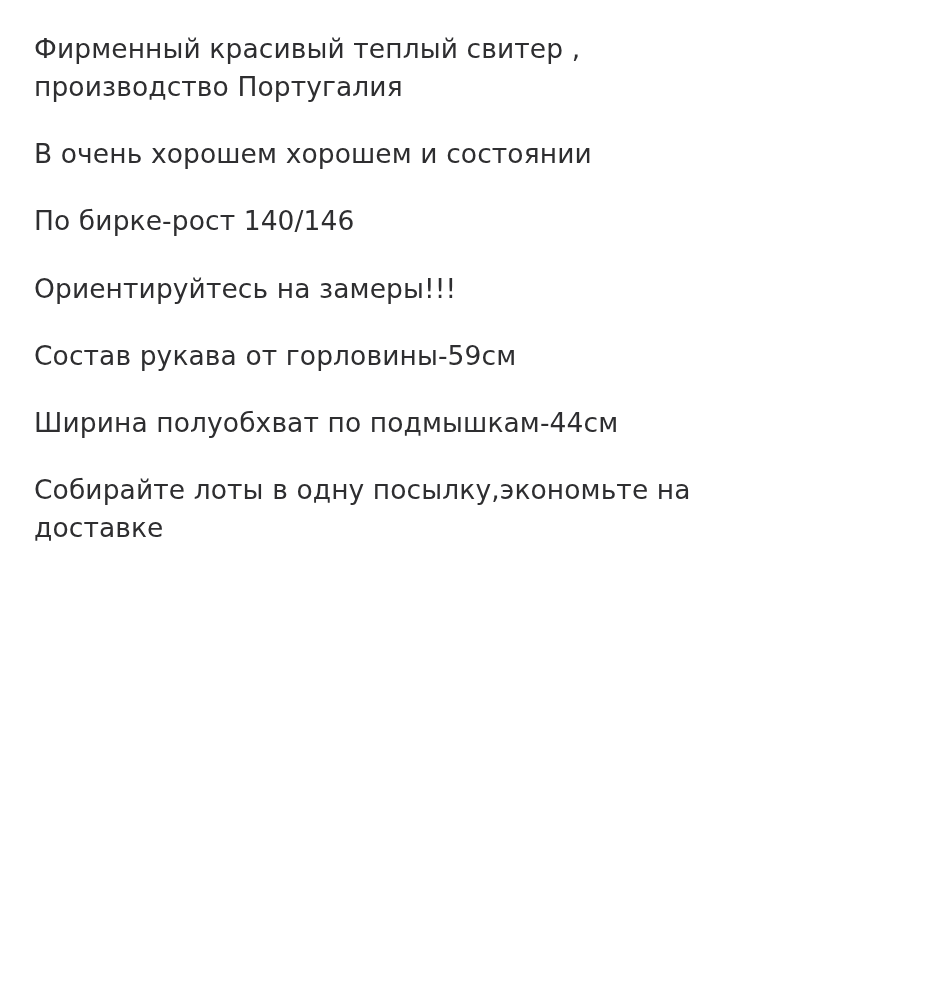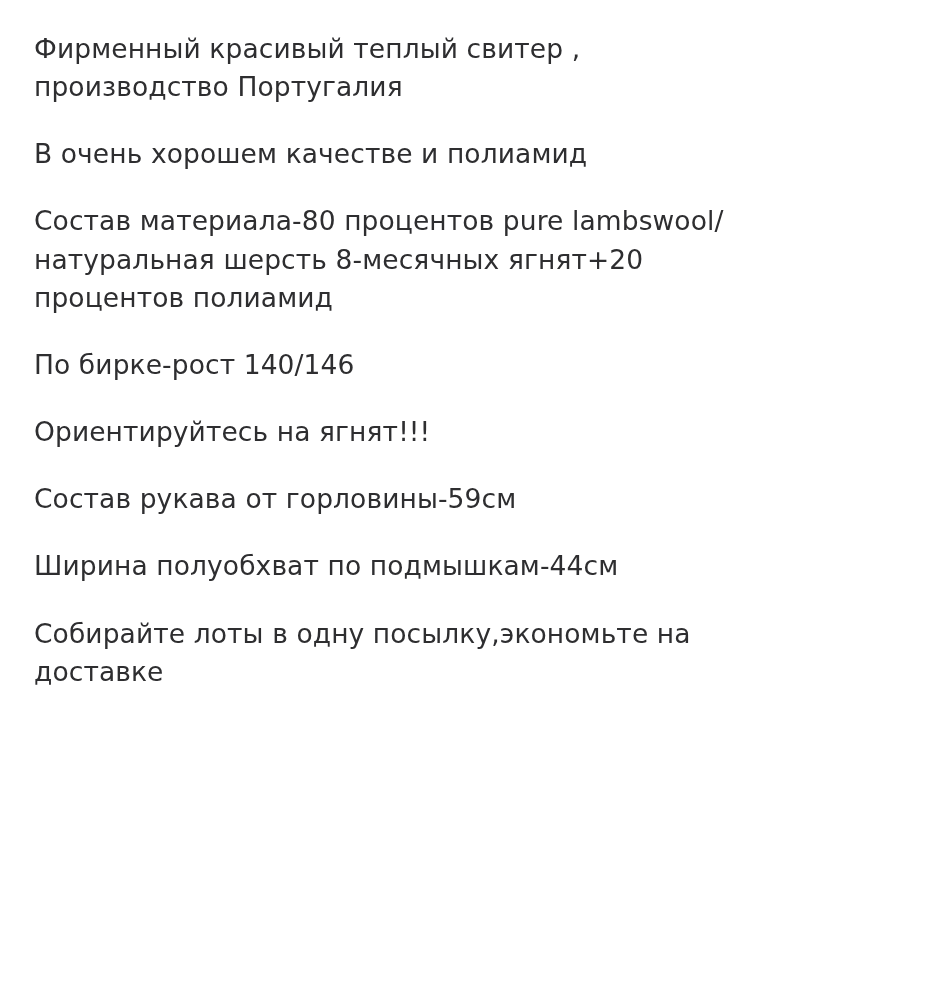--- a/index.html
+++ b/index.html
@@ -33,20 +33,19 @@
   }
   .para:last-child {
     margin-bottom: 8px;
   }
 </style>
 </head>
 <body>
 
 <div class="page">
   <p class="para">Фирменный красивый теплый свитер , производство Португалия</p>
-  <p class="para">В очень хорошем качестве и полиамид</p>
-  <p class="para">Состав материала-80 процентов pure lambswool/натуральная шерсть 8-месячных ягнят+20 процентов полиамид</p>
+  <p class="para">В очень хорошем хорошем и состоянии</p>
   <p class="para">По бирке-рост 140/146</p>
-  <p class="para">Ориентируйтесь на ягнят!!!</p>
+  <p class="para">Ориентируйтесь на замеры!!!</p>
   <p class="para">Состав рукава от горловины-59см</p>
   <p class="para">Ширина полуобхват по подмышкам-44см</p>
   <p class="para">Собирайте лоты в одну посылку,экономьте на доставке</p>
 </div>
 
 </body></html>

